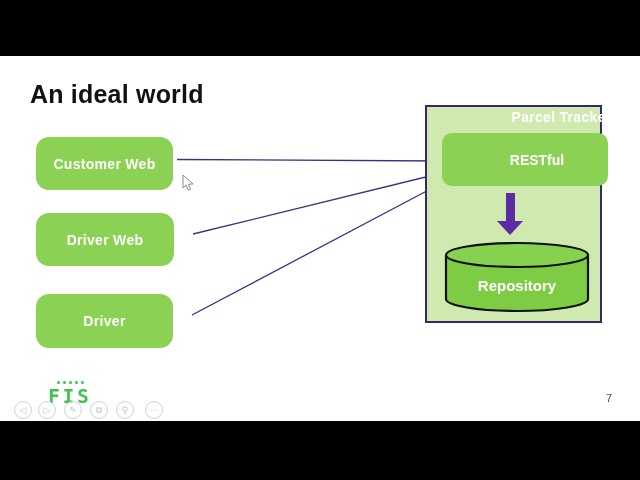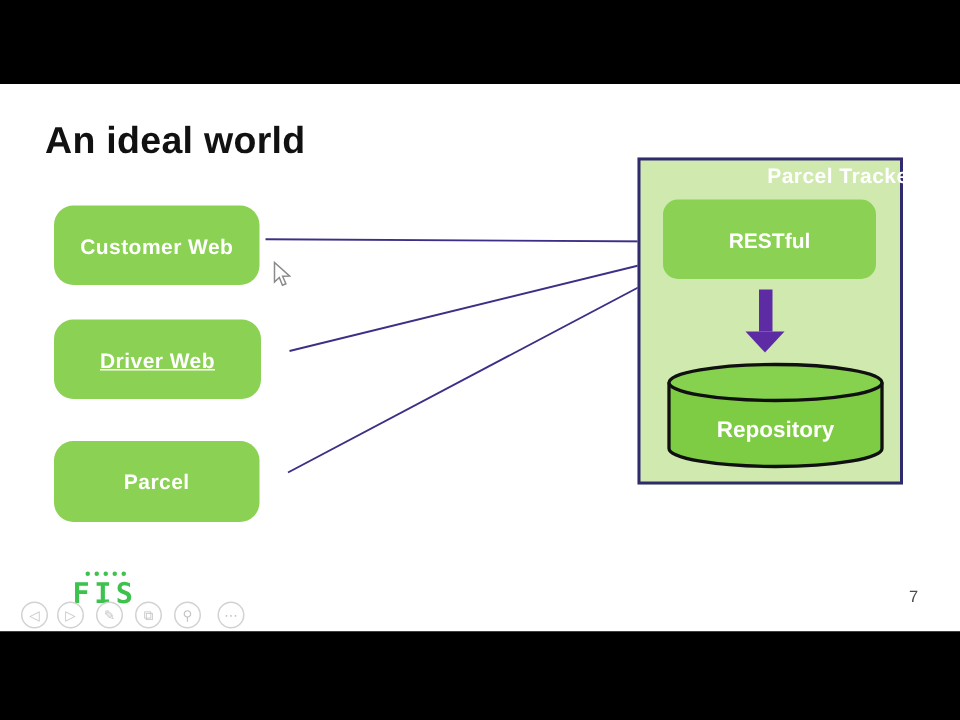--- a/index.html
+++ b/index.html
@@ -7,32 +7,32 @@
          font-family:"Liberation Sans",sans-serif;}
   .slide{position:absolute;left:0;top:56px;width:640px;height:365px;background:#ffffff;}
 
   .title{position:absolute;left:30px;top:24px;font-size:25px;font-weight:bold;color:#111;
          letter-spacing:0.2px;}
 
   .node{position:absolute;background:#8bd153;border-radius:13px;color:#fff;font-weight:bold;
         font-size:14px;display:flex;align-items:center;justify-content:center;
         letter-spacing:0.3px;text-align:right;}
   .node-customer{left:36px;top:81px;width:137px;height:53px;}
-  .node-driver{left:36px;top:157px;width:138px;height:53px;text-decoration:underline;}
+  .node-driver{left:36px;top:157px;width:138px;height:53px;}
   .node-fleet{left:36px;top:238px;width:137px;height:54px;}
 
   .arrows{position:absolute;left:0;top:0;width:640px;height:365px;pointer-events:none;}
 
   .container{position:absolute;left:425px;top:49px;width:173px;height:214px;
              background:#cfe9af;border:2px solid #312a6f;}
   .container-title{position:absolute;left:0;top:2px;width:100%;text-align:center;
                    color:#fff;font-weight:bold;font-size:14px;letter-spacing:0.3px;padding-left:48px;}
   .service{position:absolute;left:15px;top:26px;width:142px;height:53px;background:#8bd153;
            border-radius:10px;color:#fff;font-weight:bold;font-size:14px;line-height:20px;
-           display:flex;flex-direction:column;align-items:center;justify-content:center;}
+           display:flex;flex-direction:column;align-items:center;justify-content:center;padding-left:24px;}
   .down-arrow-shaft{position:absolute;left:79px;top:86px;width:9px;height:28px;background:#5d2ca4;}
   .down-arrow-head{position:absolute;left:70px;top:114px;width:0;height:0;
                    border-left:13px solid transparent;border-right:13px solid transparent;
                    border-top:14px solid #5d2ca4;}
   .cylinder{position:absolute;left:17px;top:134px;}
 
   .cursor{position:absolute;left:182px;top:118px;width:12px;height:18px;pointer-events:none;}
 
   .fis-logo{position:absolute;left:27px;top:325px;width:54px;text-align:center;margin-left:16px;}
   .fis-dots{display:flex;justify-content:center;gap:3px;margin-bottom:1px;}
@@ -60,21 +60,21 @@
 
     <div class="title">An ideal world</div>
 
     <div class="node node-customer">
       <span>Customer Web</span>
     </div>
     <div class="node node-driver">
       <span>Driver Web</span>
     </div>
     <div class="node node-fleet">
-      <span>Parcel</span>
+      <span>Driver</span>
     </div>
 
     <svg class="arrows" viewBox="0 0 640 365">
       <defs>
         <marker id="ah" markerWidth="9" markerHeight="8" refX="8" refY="3.5" orient="auto" markerUnits="userSpaceOnUse">
           <path d="M0,0 L9,3.5 L0,7 Z" fill="#3c3086"></path>
         </marker>
       </defs>
       <line x1="177" y1="103.5" x2="440" y2="105" stroke="#3c3086" stroke-width="1.3" marker-end="url(#ah)"></line>
       <line x1="193" y1="178" x2="440" y2="117.5" stroke="#3c3086" stroke-width="1.3" marker-end="url(#ah)"></line>

